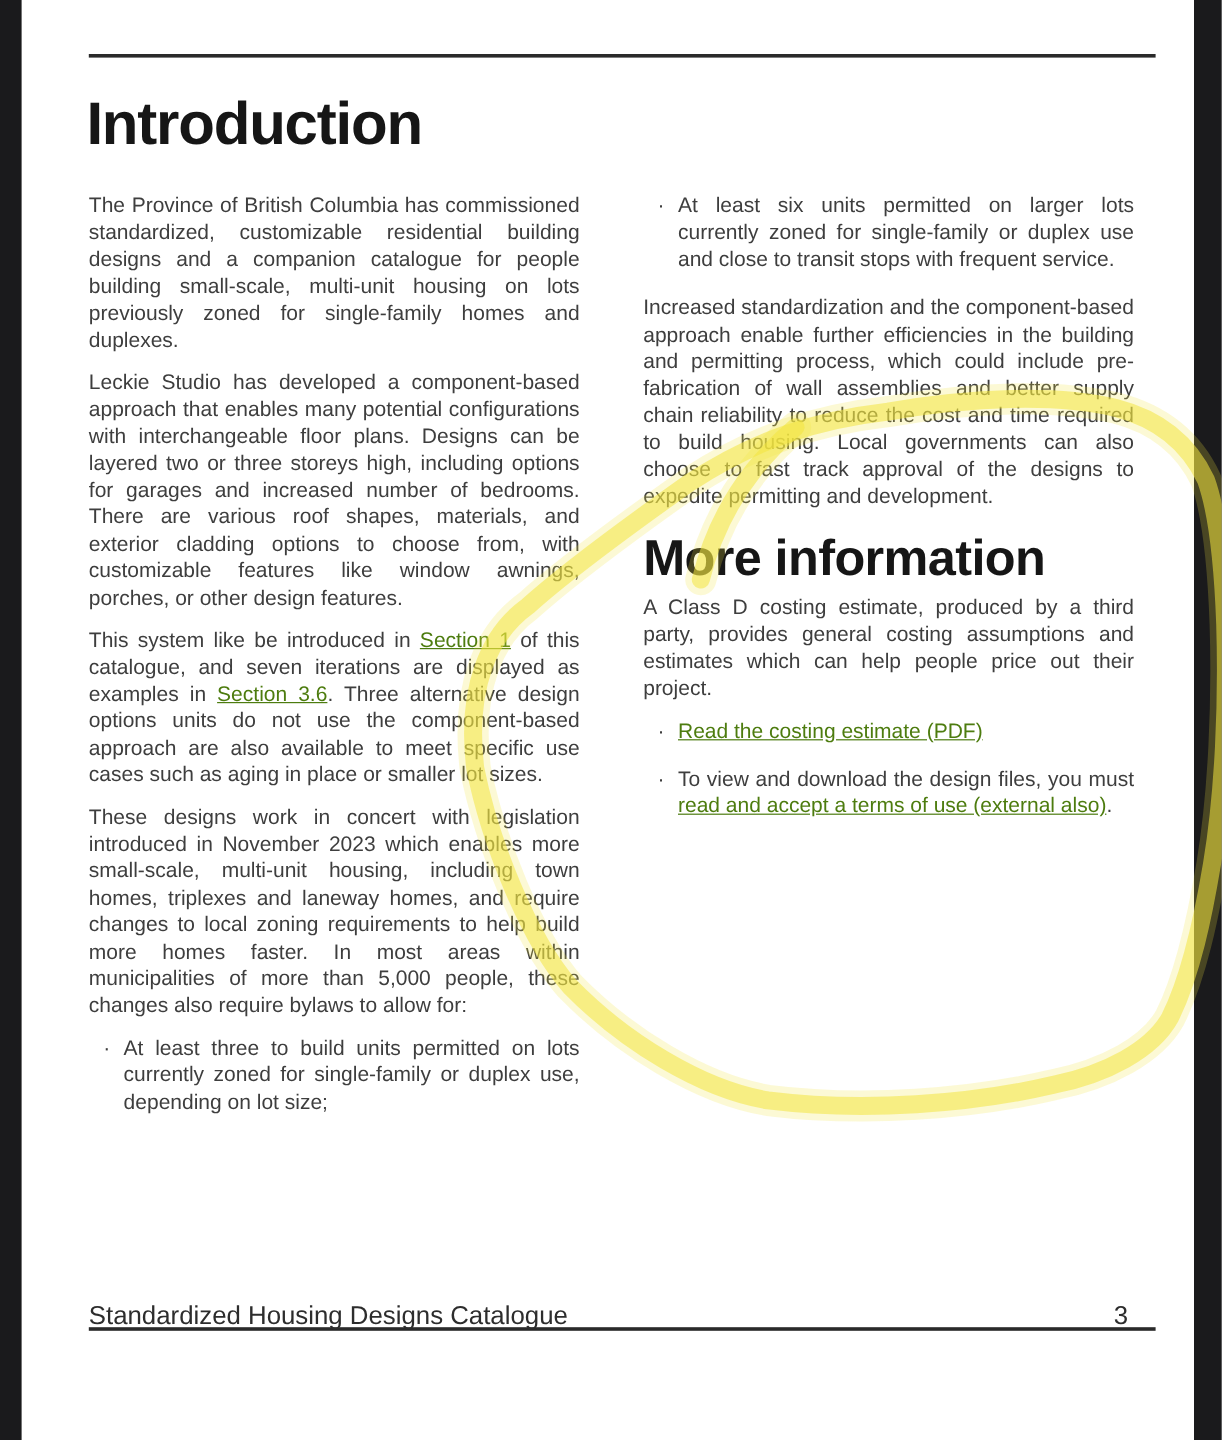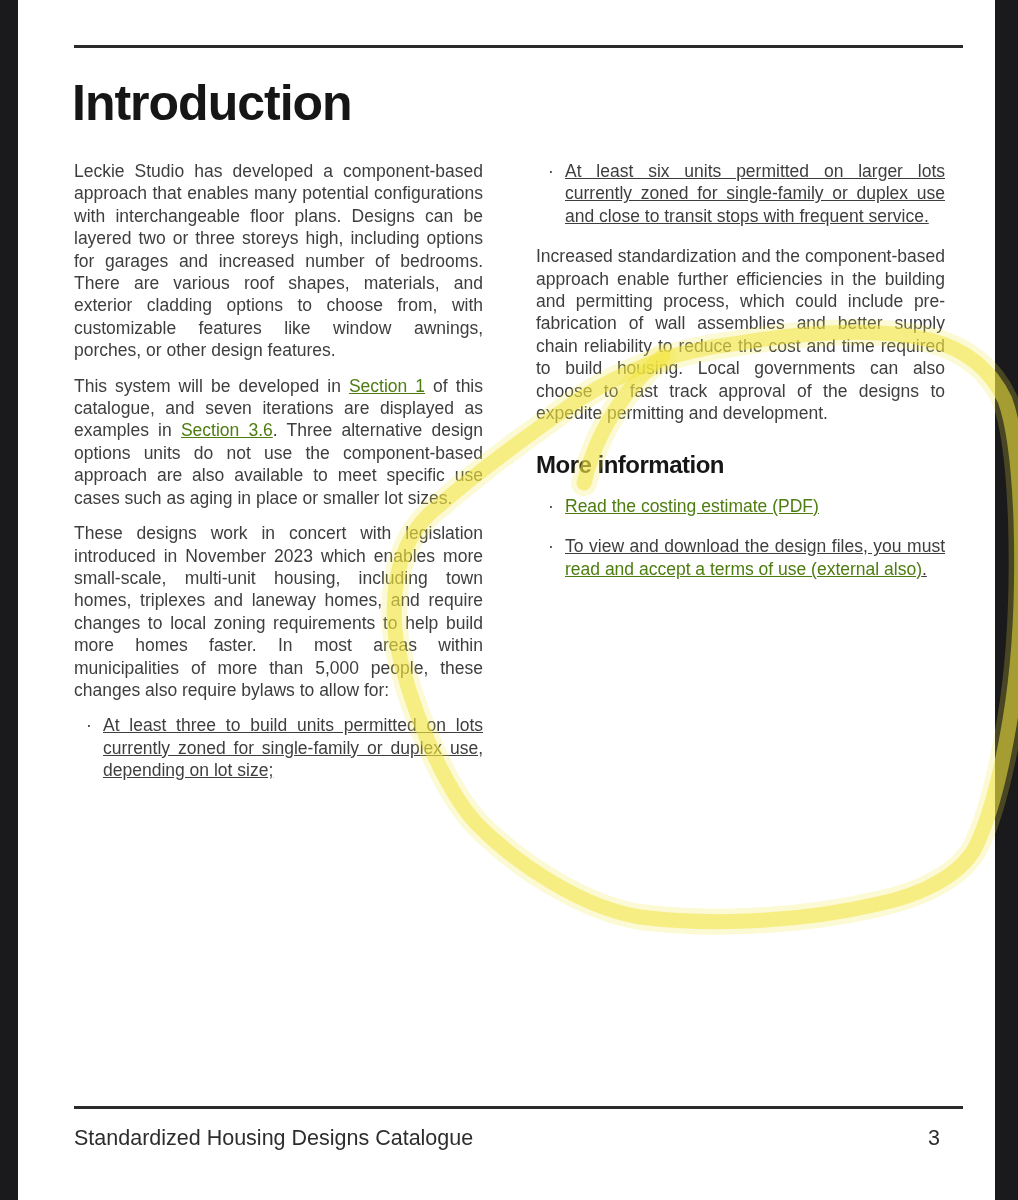--- a/index.html
+++ b/index.html
@@ -26,66 +26,68 @@
     position:absolute;top:160px;width:409px;
     font-size:17.5px;line-height:22.4px;color:#3e3e3e;
     text-align:justify;
   }
   .col-left{left:74px;}
   .col-right{left:536px;}
   .col p{margin:0 0 13px 0;}
 
   .bullet{display:flex;margin:5px 0 18px 0;}
   .bullet .dot{flex:none;width:29px;padding-left:12px;box-sizing:border-box;color:#3e3e3e;}
-  .bullet .btext{flex:1;text-align:justify;text-decoration:underline;}
+  .bullet .btext{flex:1;text-align:justify;}
 
   .sub-title{
     margin:30px 0 18px 0;
-    font-size:24px;font-weight:bold;letter-spacing:-0.5px;color:#161616;
+    font-size:42px;font-weight:bold;letter-spacing:-0.5px;color:#161616;
     text-align:left;
   }
 
   a.doclink{color:#4d7c0f;text-decoration:underline;cursor:pointer;}
 
   .footer{
-    position:absolute;left:74px;top:1126px;width:866px;
+    position:absolute;left:74px;top:1084px;width:866px;
     display:flex;justify-content:space-between;
     font-size:21.5px;color:#2d2d2d;
   }
 
   svg.annotation{position:absolute;left:0;top:0;z-index:9;pointer-events:none;}
 </style>
 </head>
 <body>
 
 <div class="screen">
 
   <div class="rule top"></div>
 
   <h1 class="doc-title">Introduction</h1>
 
   <div class="col col-left">
+    <p>The Province of British Columbia has commissioned standardized, customizable residential building designs and a companion catalogue for people building small-scale, multi-unit housing on lots previously zoned for single-family homes and duplexes.</p>
     <p>Leckie Studio has developed a component-based approach that enables many potential configurations with interchangeable floor plans. Designs can be layered two or three storeys high, including options for garages and increased number of bedrooms. There are various roof shapes, materials, and exterior cladding options to choose from, with customizable features like window awnings, porches, or other design features.</p>
-    <p><span>This system will be developed in </span><a class="doclink">Section 1</a><span> of this catalogue, and seven iterations are displayed as examples in </span><a class="doclink">Section 3.6</a><span>. Three alternative design options units do not use the component-based approach are also available to meet specific use cases such as aging in place or smaller lot sizes.</span></p>
+    <p><span>This system like be introduced in </span><a class="doclink">Section 1</a><span> of this catalogue, and seven iterations are displayed as examples in </span><a class="doclink">Section 3.6</a><span>. Three alternative design options units do not use the component-based approach are also available to meet specific use cases such as aging in place or smaller lot sizes.</span></p>
     <p>These designs work in concert with legislation introduced in November 2023 which enables more small-scale, multi-unit housing, including town homes, triplexes and laneway homes, and require changes to local zoning requirements to help build more homes faster. In most areas within municipalities of more than 5,000 people, these changes also require bylaws to allow for:</p>
     <div class="bullet">
       <span class="dot">·</span>
       <span class="btext">At least three to build units permitted on lots currently zoned for single-family or duplex use, depending on lot size;</span>
     </div>
   </div>
 
   <div class="col col-right">
     <div class="bullet" style="margin-top:0;">
       <span class="dot">·</span>
       <span class="btext">At least six units permitted on larger lots currently zoned for single-family or duplex use and close to transit stops with frequent service.</span>
     </div>
     <p>Increased standardization and the component-based approach enable further efficiencies in the building and permitting process, which could include pre-fabrication of wall assemblies and better supply chain reliability to reduce the cost and time required to build housing. Local governments can also choose to fast track approval of the designs to expedite permitting and development.</p>
 
     <h2 class="sub-title">More information</h2>
 
+    <p>A Class D costing estimate, produced by a third party, provides general costing assumptions and estimates which can help people price out their project.</p>
 
     <div class="bullet">
       <span class="dot">·</span>
       <span class="btext"><a class="doclink">Read the costing estimate (PDF)</a></span>
     </div>
 
 
     <div class="bullet">
       <span class="dot">·</span>
       <span class="btext"><span>To view and download the design files, you must </span><a class="doclink">read and accept a terms of use (external also)</a><span>.</span></span>

